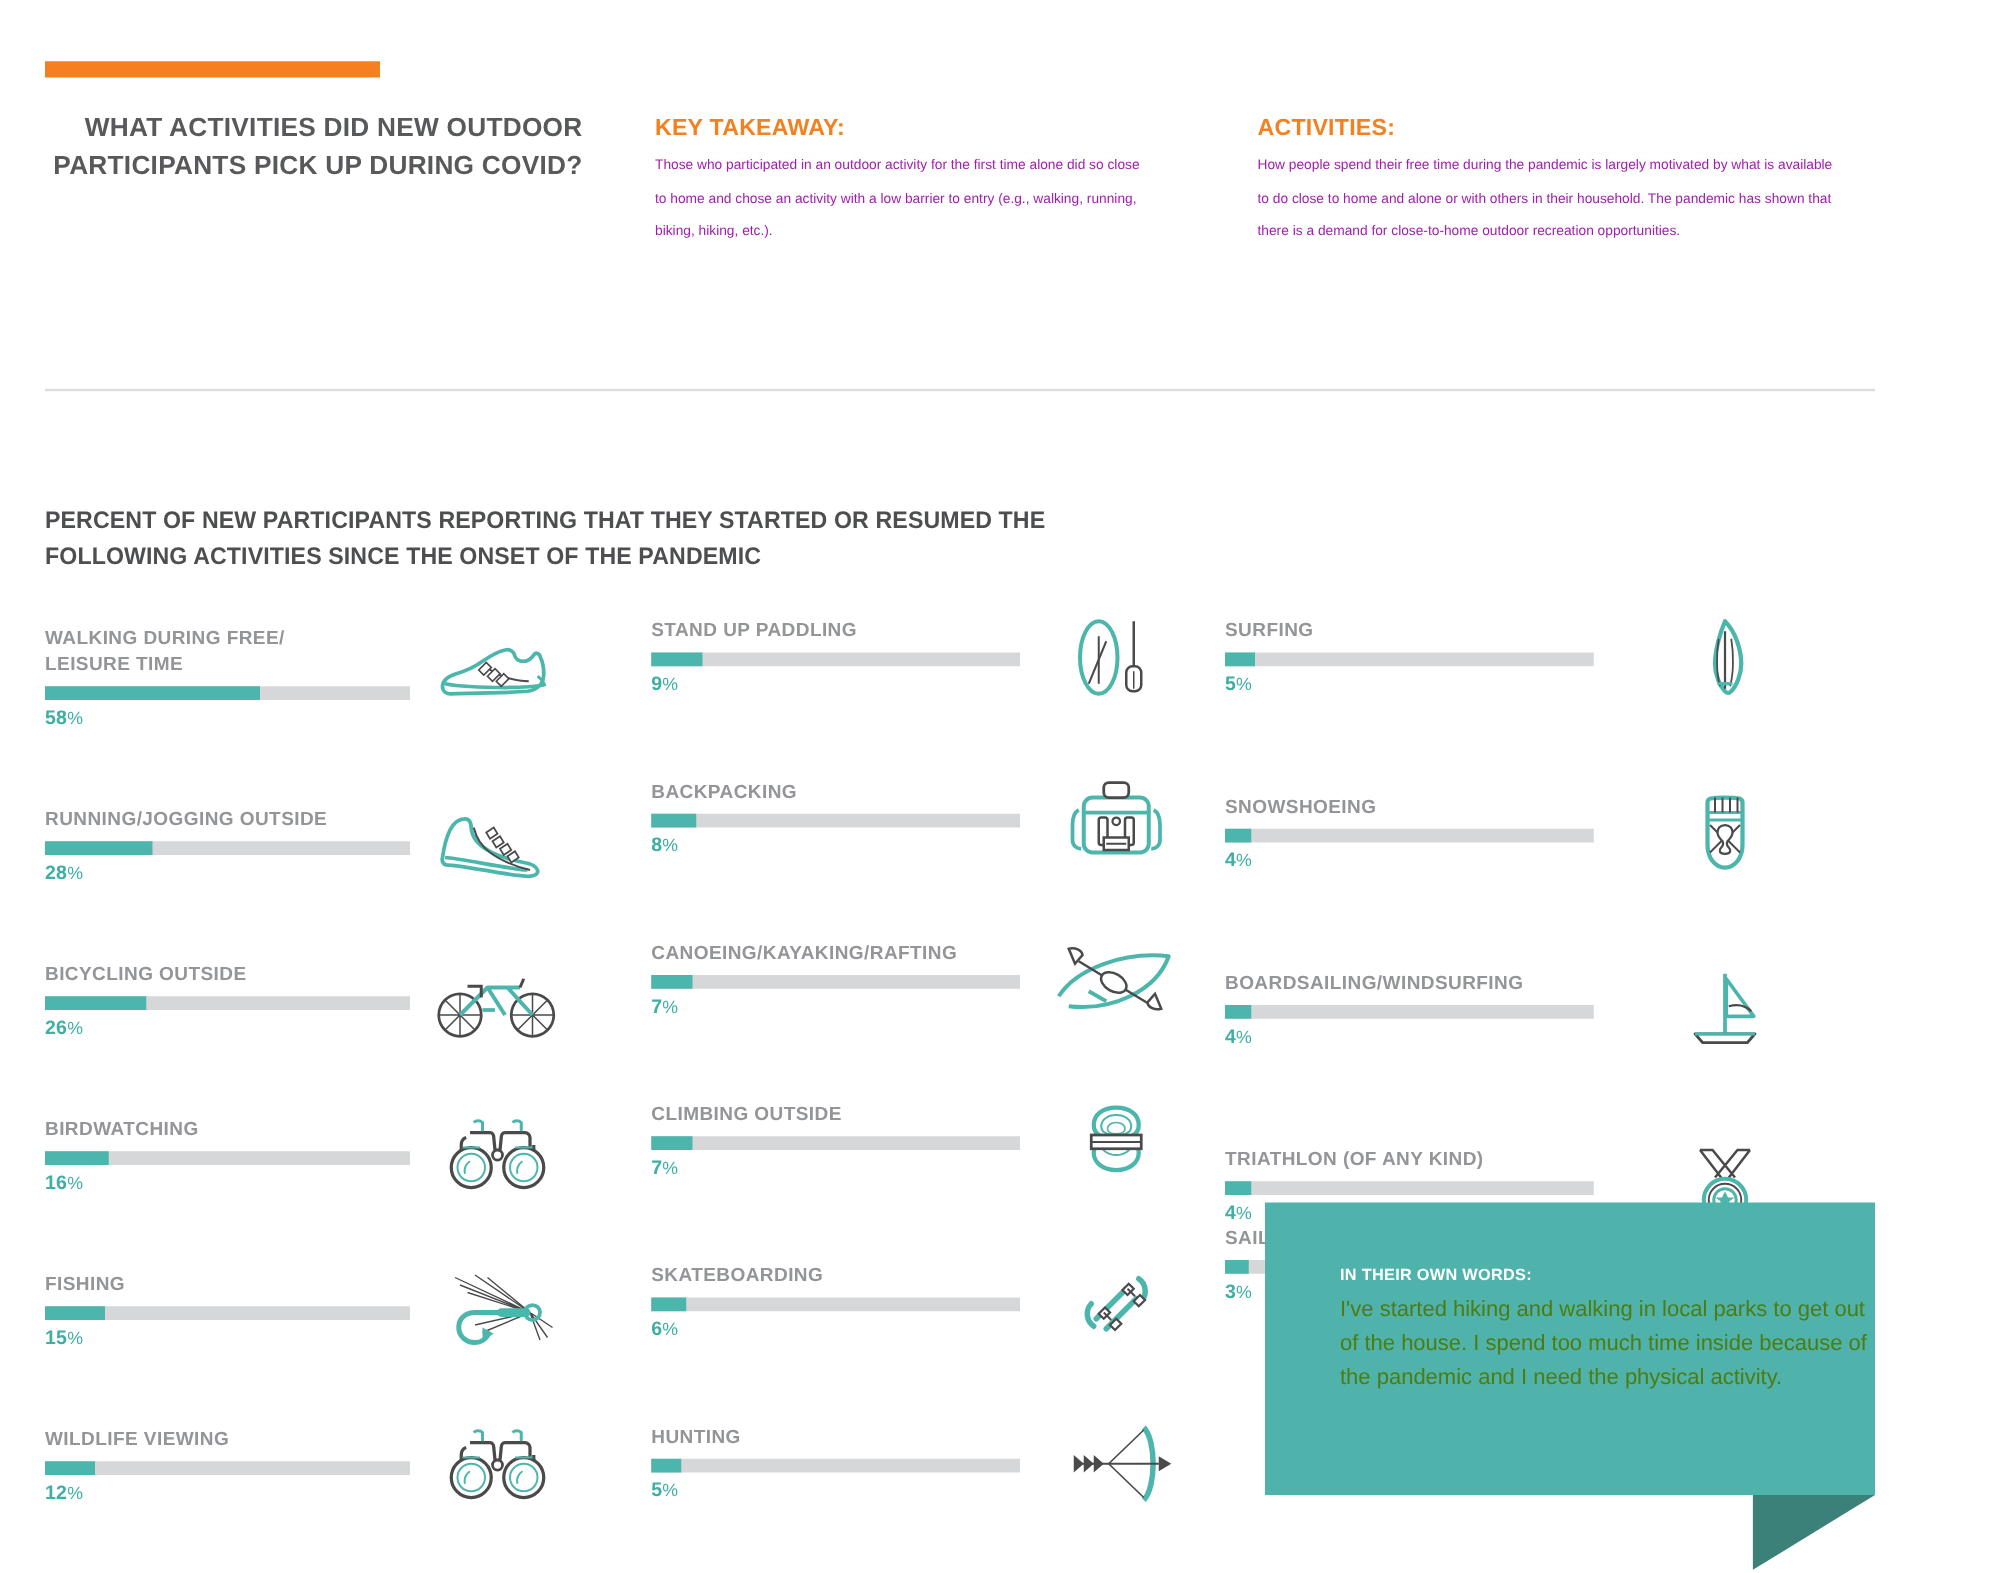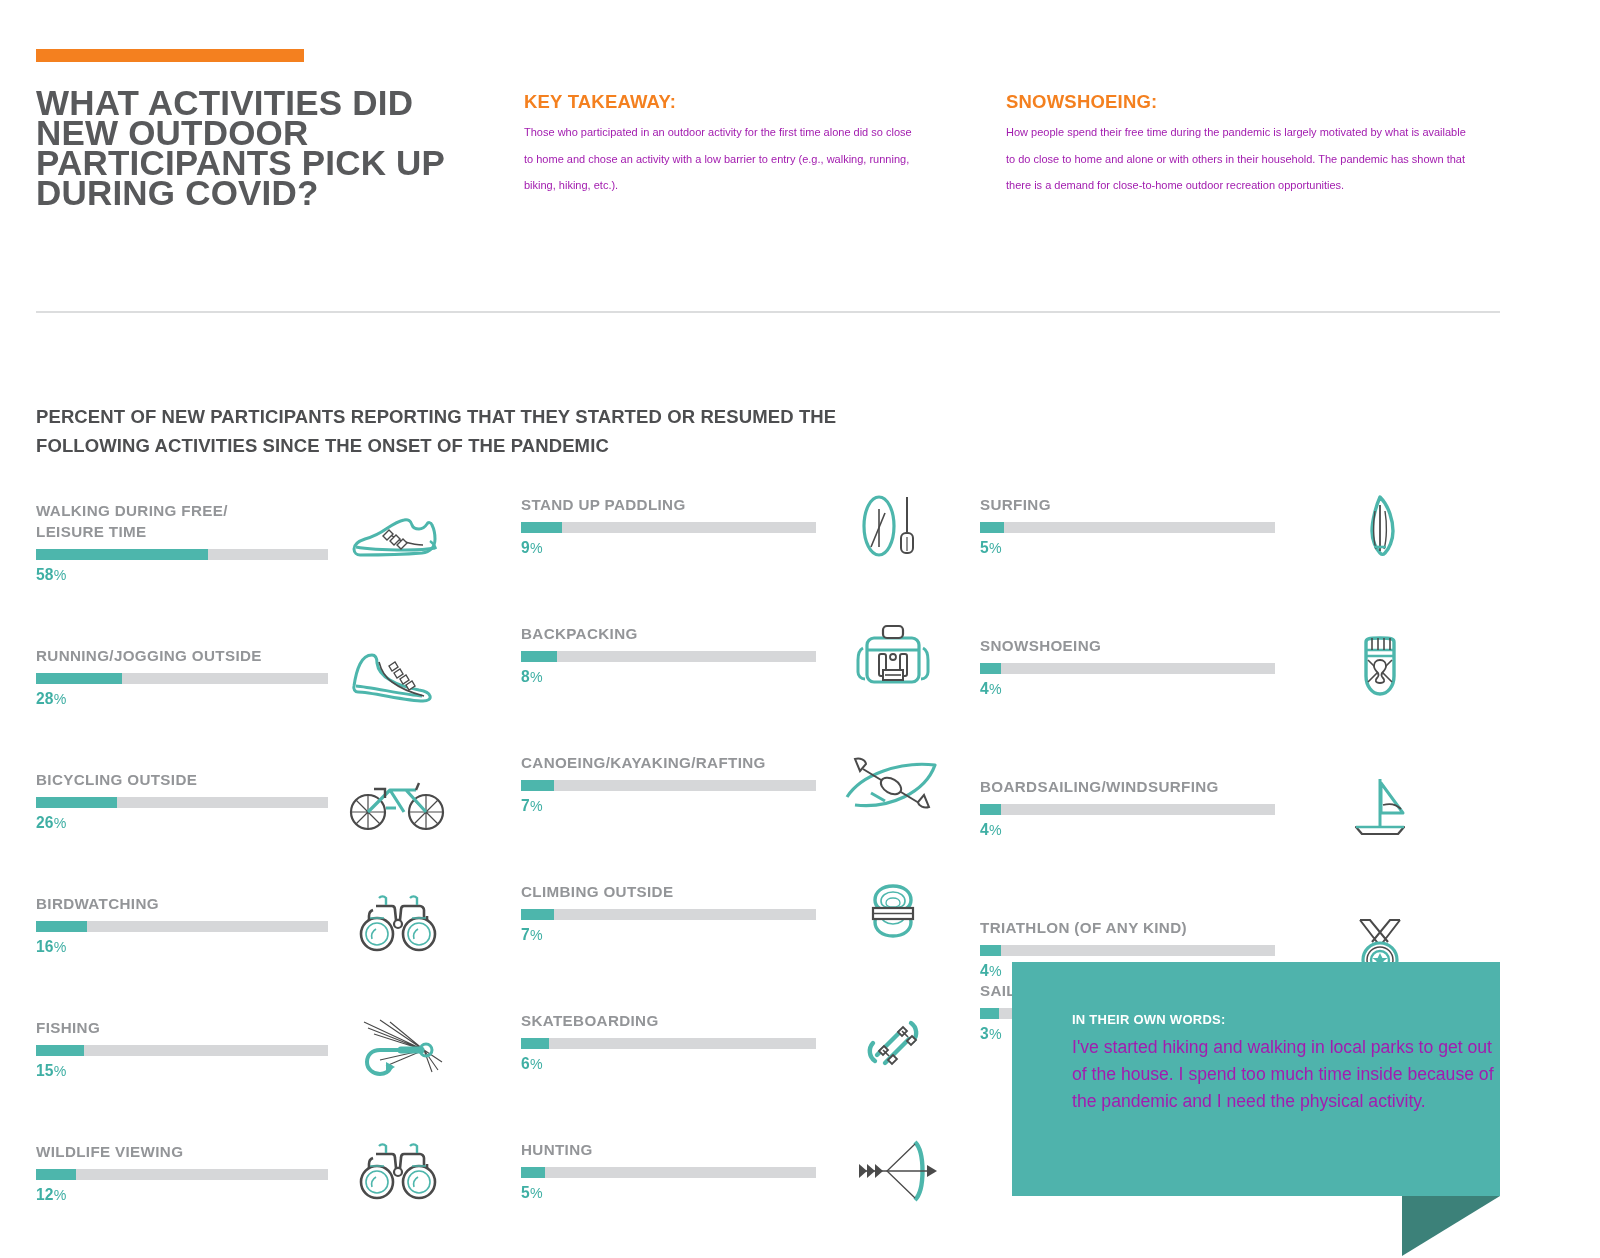--- a/index.html
+++ b/index.html
@@ -11,22 +11,22 @@
   }
   .page { position: relative; width: 1600px; height: 1258px; }
 
   
   .orange-rule {
     position: absolute; left: 36px; top: 49px;
     width: 268px; height: 13px; background: #F4801F;
   }
   .main-title {
     position: absolute; left: 36px; top: 88px; width: 430px;
-    font-size: 35px; font-weight: bold; letter-spacing: .2px;
-    line-height: 30px; color: #58595B; text-transform: uppercase;
+    font-size: 21px; font-weight: bold; letter-spacing: .2px;
+    line-height: 30px; color: #58595B; text-transform: uppercase; text-align: right;
   }
   .col-head {
     position: absolute; font-size: 18.5px; font-weight: bold;
     color: #F4801F; letter-spacing: .2px;
   }
   .col-body {
     position: absolute; font-size: 11px; line-height: 26.6px;
     color: #a21caf;
   }
   #takeaway-head { left: 524px; top: 91px; }
@@ -98,38 +98,38 @@
   .quote-inner { position: absolute; left: 1072px; top: 1010px; width: 430px; }
   .quote-kicker {
     font-size: 13px; font-weight: bold; color: #ffffff;
     letter-spacing: .25px; line-height: 20.5px; text-transform: uppercase;
   }
   .quote-sub {
     font-size: 16.6px; font-weight: bold; color: #53585C;
     letter-spacing: .25px; line-height: 20.5px; text-transform: uppercase;
   }
   .quote-text {
-    margin-top: 3px; font-size: 17.6px; line-height: 27.3px; color: #a21caf;
+    margin-top: 3px; font-size: 17.6px; line-height: 27.3px; color: #4d7c0f;
   }
 
   svg { display: block; overflow: visible; }
 </style>
 </head>
 <body>
 
 <div class="page">
 
   <div class="orange-rule"></div>
 
   <div class="main-title">WHAT ACTIVITIES DID NEW OUTDOOR PARTICIPANTS PICK UP DURING COVID?</div>
 
   <div class="col-head" id="takeaway-head">KEY TAKEAWAY:</div>
   <div class="col-body" id="takeaway-body">Those who participated in an outdoor activity for the first time alone did so close to home and chose an activity with a low barrier to entry (e.g., walking, running, biking, hiking, etc.).</div>
 
-  <div class="col-head" id="opportunity-head">SNOWSHOEING:</div>
+  <div class="col-head" id="opportunity-head">ACTIVITIES:</div>
   <div class="col-body" id="opportunity-body">How people spend their free time during the pandemic is largely motivated by what is available to do close to home and alone or with others in their household. The pandemic has shown that there is a demand for close-to-home outdoor recreation opportunities.</div>
 
   <div class="divider"></div>
 
   <div class="section-title">PERCENT OF NEW PARTICIPANTS REPORTING THAT THEY STARTED OR RESUMED THE FOLLOWING ACTIVITIES SINCE THE ONSET OF THE PANDEMIC</div>
 
   <div class="bar-col" id="col-1">
       <div class="bar-item" style="margin-bottom: 61px;">
         <div class="bar-label" style="white-space: pre-line;">WALKING DURING FREE/
 LEISURE TIME</div>

